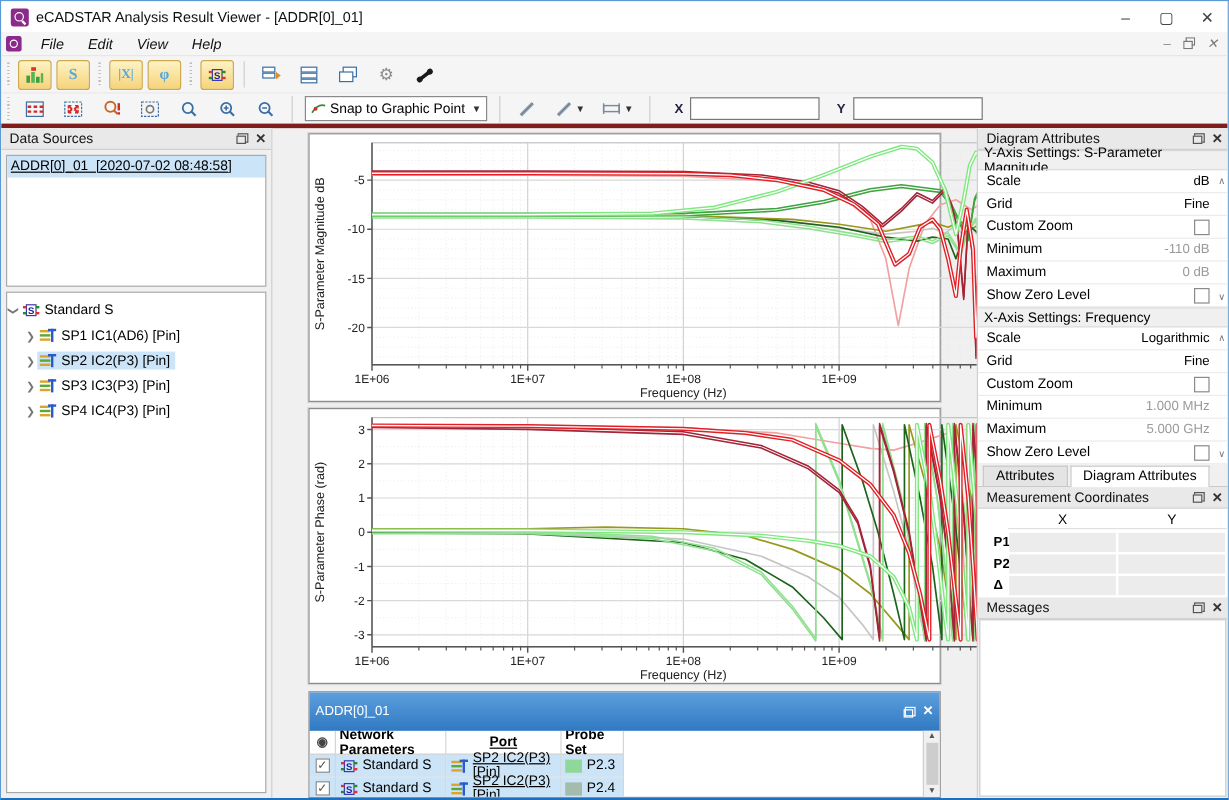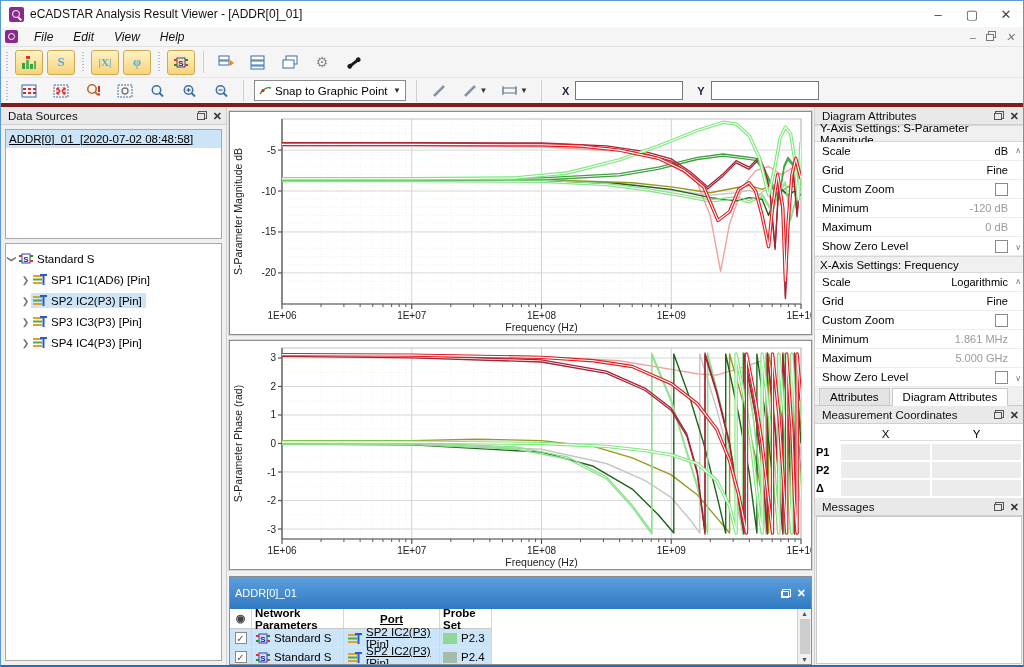--- a/index.html
+++ b/index.html
@@ -42,21 +42,21 @@
   .tbtn.yellow { background: linear-gradient(#fdf3c4, #f6d37a); border: 1px solid #cfa94e; }
   .blue-glyph { color: #58a6dd; font-weight: bold; font-size: 13px; font-family: "Liberation Serif", serif; }
   .combo { height: 21px; background: #fff; border: 1px solid #8a8a8a; display: flex; align-items: center;
     padding: 0 4px; margin: 0 4px; width: 152px; }
   .combo .combo-label { font-size: 11.5px; flex: 1; margin-left: 3px; }
   .combo .arrow { font-size: 8px; color: #333; }
   .coord-label { font-size: 11px; color: #224; margin: 0 6px 0 14px; font-weight: bold; }
   .coord-input { width: 108px; height: 19px; background: #fff; border: 1px solid #777; }
   .dd-arrow { font-size: 8px; color: #333; margin-left: 2px; }
   
-  .main { flex: 1; display: flex; min-height: 0; background: #f0f0f0; }
+  .main { flex: 1; display: flex; min-height: 0; background: #f0f0f0; gap: 28px; }
   .left-col { width: 226px; flex: none; display: flex; flex-direction: column; border-right: 1px solid #cfcfcf; background:#f0f0f0; }
   .center-col { flex: 1; min-width: 0; display: flex; flex-direction: column; padding: 4px 2px 0 2px; }
   .right-col { width: 209px; flex: none; display: flex; flex-direction: column; border-left: 1px solid #cfcfcf; background:#f0f0f0; }
   
   .panel-hdr { height: 18px; background: #e9e9e9; border-bottom: 1px solid #d0d0d0;
     display: flex; align-items: center; padding: 0 4px 0 7px; flex: none; }
   .panel-hdr .ph-title { font-size: 11.5px; color: #111; flex: 1; }
   .ph-btns { display: flex; align-items: center; gap: 6px; }
   .float-ico { width: 10px; height: 9px; position: relative; }
   .float-ico::before { content:""; position:absolute; right:0; top:0; width:7px; height:6px; border:1px solid #555; }
@@ -116,21 +116,21 @@
   .sh-up { top: 4px; } .sh-dn { bottom: 4px; }
   
   .tabs { height: 19px; display: flex; align-items: center; padding-left: 4px; gap: 2px; background: #f0f0f0;
     border-bottom: 1px solid #c9c9c9; flex: none; }
   .tab { font-size: 11.5px; padding: 2px 10px 2px 10px; border: 1px solid #c9c9c9; border-bottom: none; background: #e4e4e4; }
   .tab.active { background: #fff; position: relative; top: 1px; padding-bottom: 3px; }
   
   .meas-table { background: #fff; flex: none; padding: 1px 1px; }
   .mrow { display: flex; height: 18px; align-items: center; }
   .mcell-h { flex: 1; text-align: center; font-size: 11.5px; background: #fff; border-bottom: 1px solid #e0e0e0; }
-  .mlabel { width: 24px; font-size: 11px; font-weight: bold; padding-left: 0; }
+  .mlabel { width: 24px; font-size: 11px; font-weight: bold; padding-left: 12px; }
   .mcell { flex: 1; height: 16px; background: #ececec; margin: 1px; }
   .messages-body { flex: 1; background: #fff; border: 1px solid #c9c9c9; margin: 0 1px 1px 1px; }
   svg text { font-family: "Liberation Sans", sans-serif; }
 </style>
 </head>
 <body>
 
 <div id="window">
 
   <div class="titlebar">
@@ -833,21 +833,21 @@
           <div class="attr-row">
             <span class="attr-label">Grid</span>
             <span class="attr-value">Fine</span>
           </div>
           <div class="attr-row">
             <span class="attr-label">Custom Zoom</span>
             <span class="attr-chk"></span>
           </div>
           <div class="attr-row">
             <span class="attr-label">Minimum</span>
-            <span class="attr-value muted">-120 dB</span>
+            <span class="attr-value muted">-110 dB</span>
           </div>
           <div class="attr-row">
             <span class="attr-label">Maximum</span>
             <span class="attr-value muted">0 dB</span>
           </div>
           <div class="attr-row">
             <span class="attr-label">Show Zero Level</span>
             <span class="attr-chk"></span>
           </div>
           <span class="scroll-hint sh-up">∧</span>
@@ -862,21 +862,21 @@
           <div class="attr-row">
             <span class="attr-label">Grid</span>
             <span class="attr-value">Fine</span>
           </div>
           <div class="attr-row">
             <span class="attr-label">Custom Zoom</span>
             <span class="attr-chk"></span>
           </div>
           <div class="attr-row">
             <span class="attr-label">Minimum</span>
-            <span class="attr-value muted">1.861 MHz</span>
+            <span class="attr-value muted">1.000 MHz</span>
           </div>
           <div class="attr-row">
             <span class="attr-label">Maximum</span>
             <span class="attr-value muted">5.000 GHz</span>
           </div>
           <div class="attr-row">
             <span class="attr-label">Show Zero Level</span>
             <span class="attr-chk"></span>
           </div>
           <span class="scroll-hint sh-up">∧</span>

